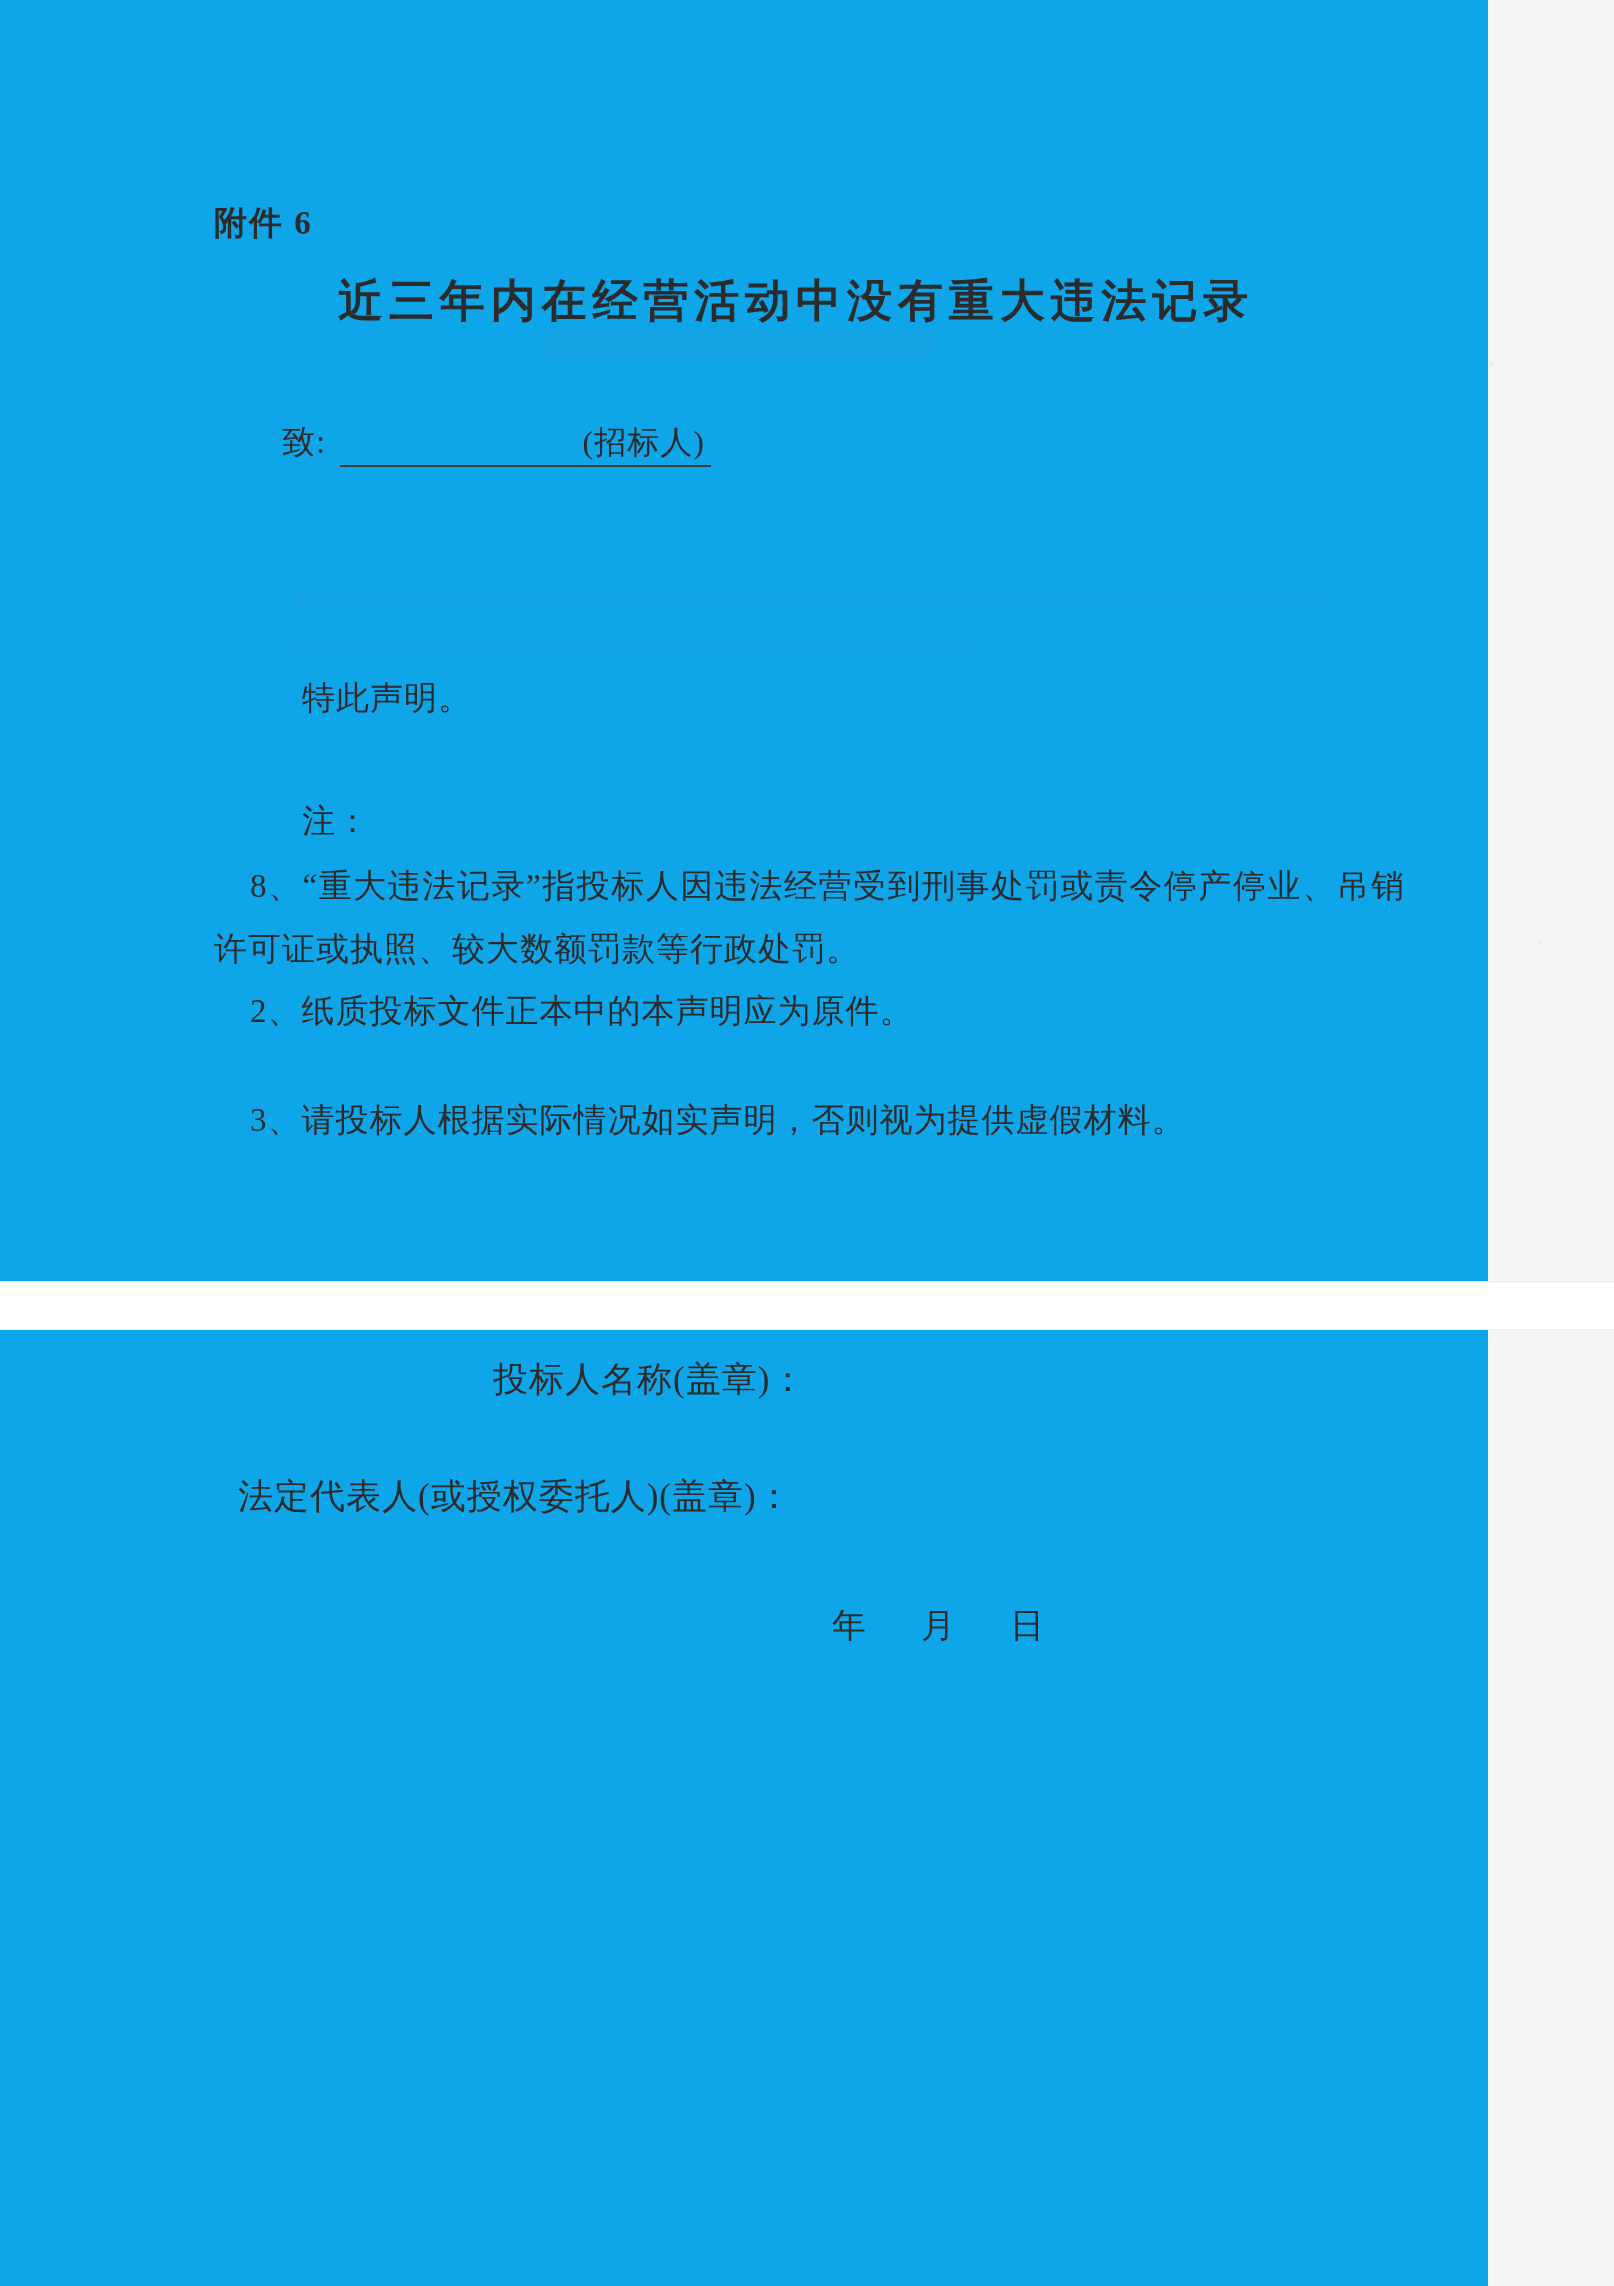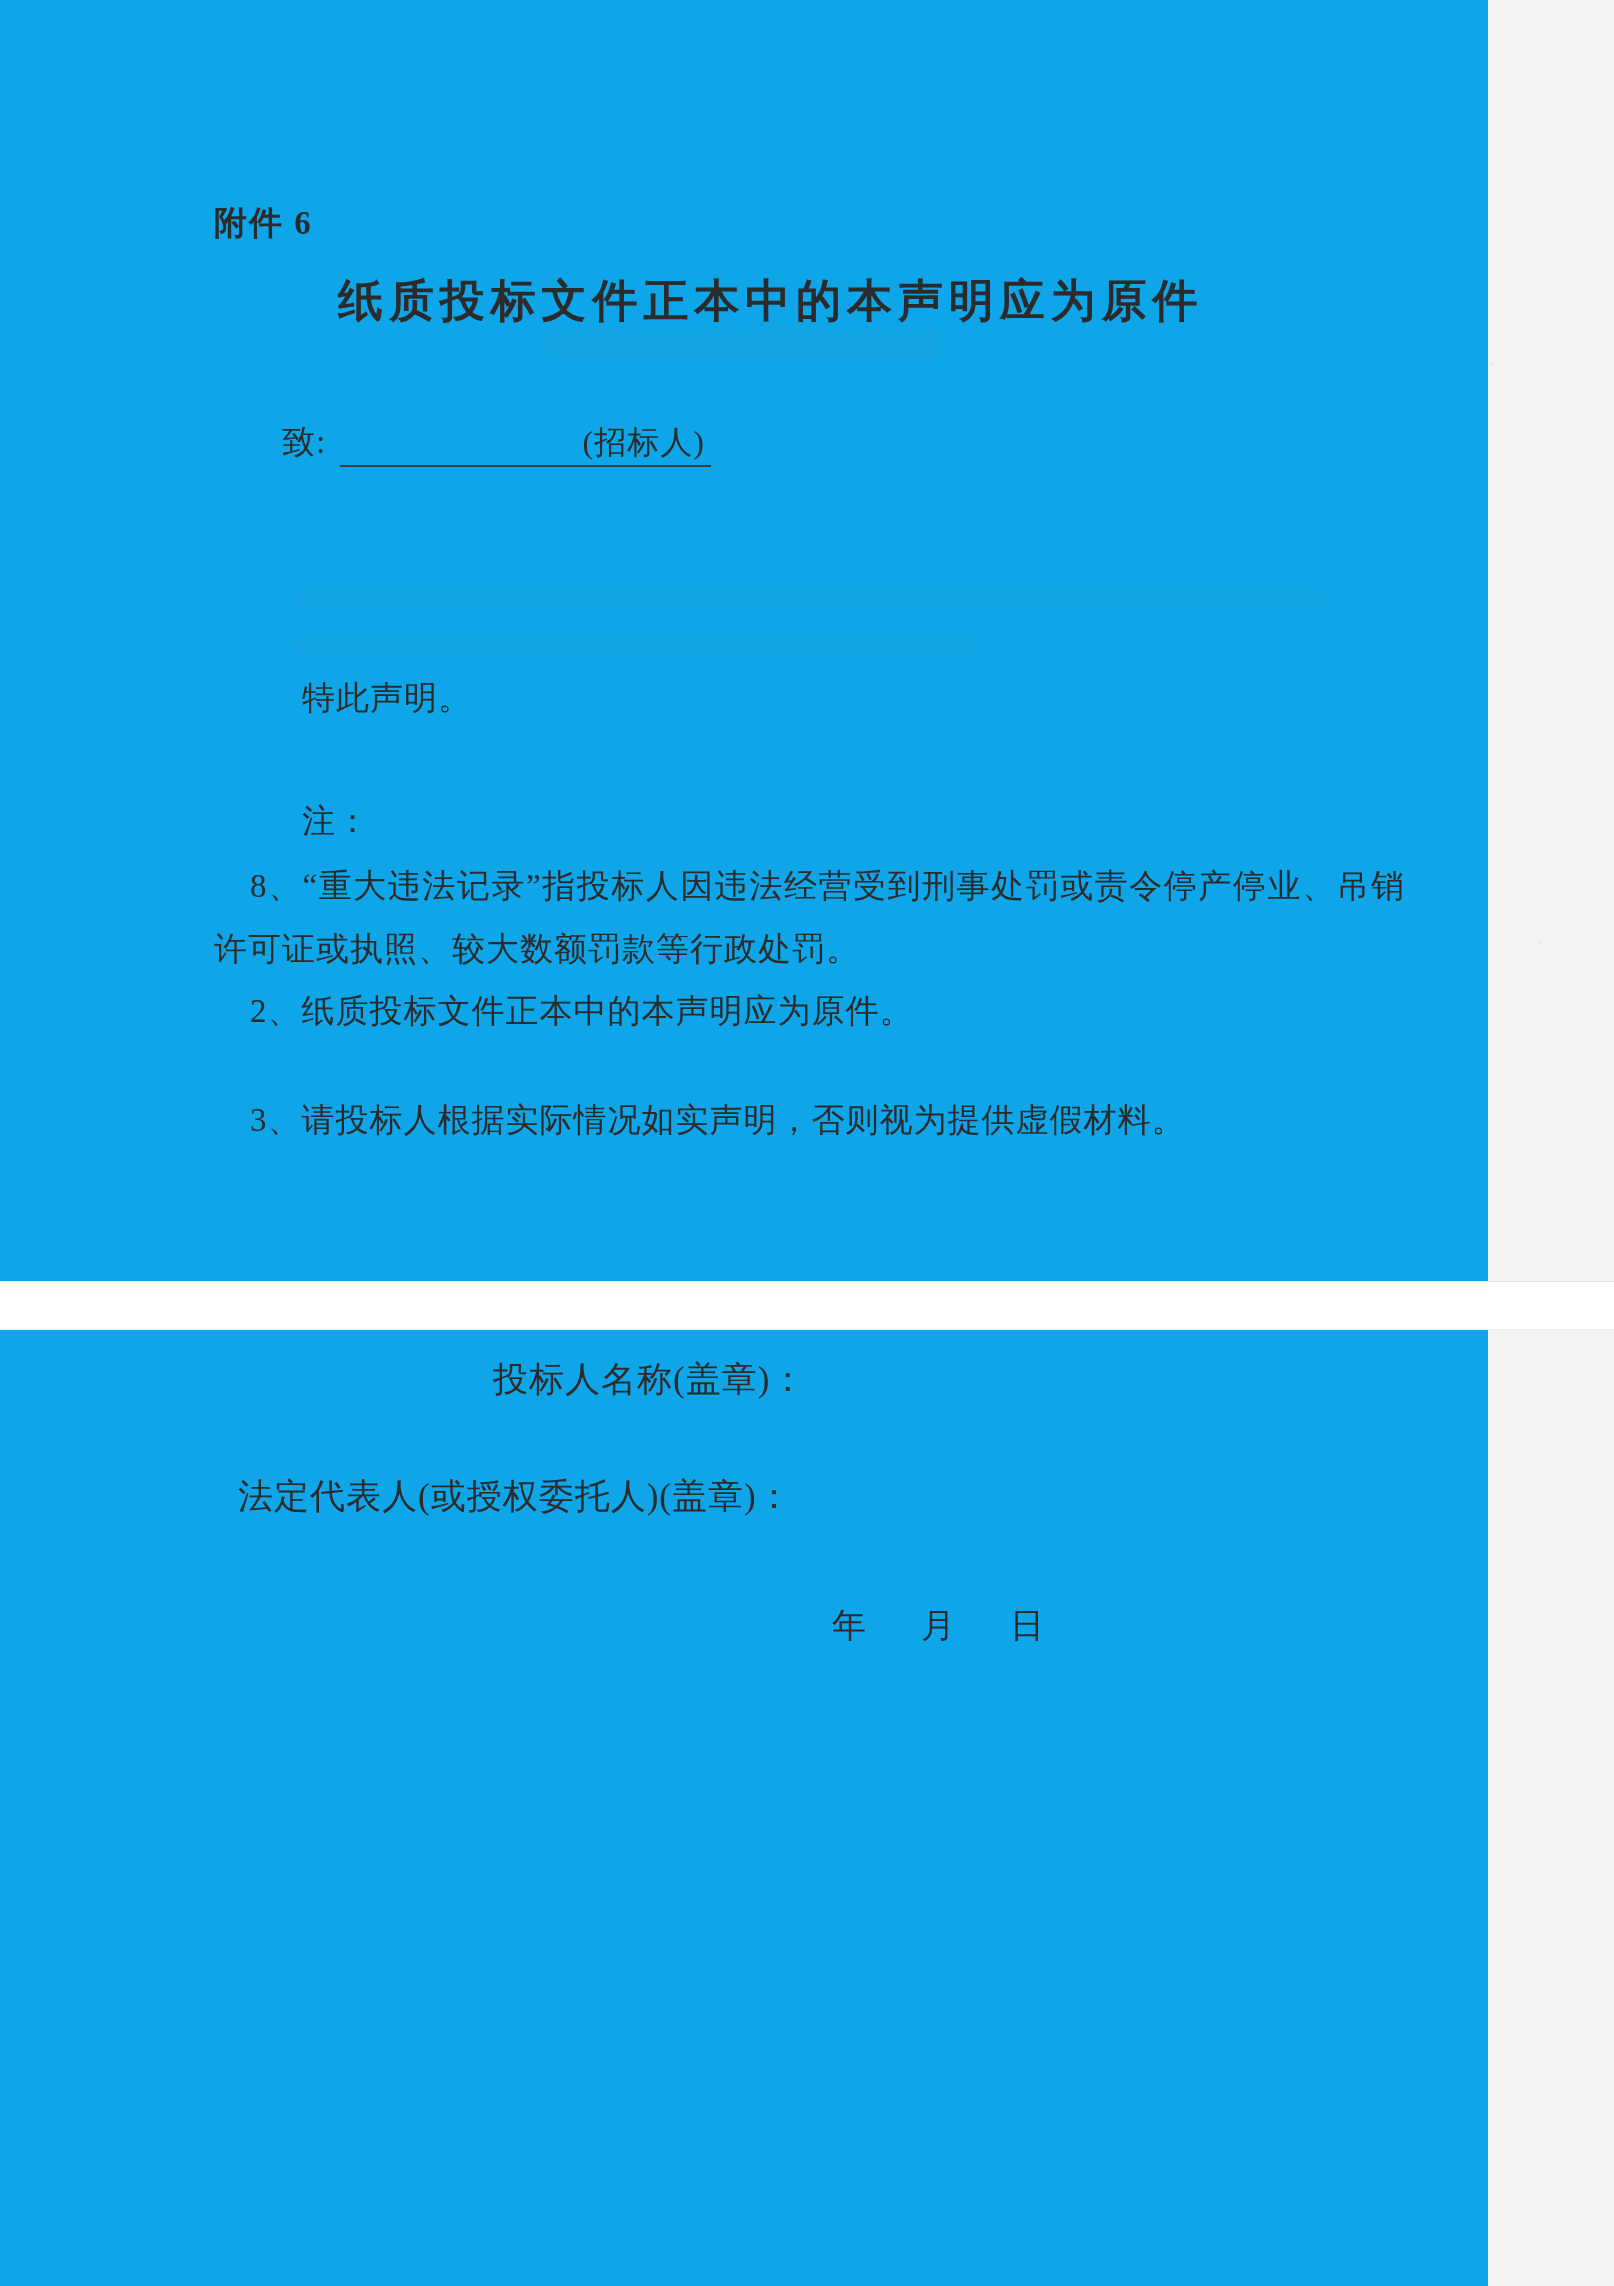--- a/index.html
+++ b/index.html
@@ -109,21 +109,21 @@
 
 <div class="page scan-blur">
 
   <div class="ghost ghost-1"></div>
   <div class="ghost ghost-2"></div>
   <div class="ghost ghost-3"></div>
   <div class="speckles"></div>
 
   <div class="abs attachment-label">附件 6</div>
 
-  <div class="abs doc-title">纸质投标文件正本中的本声明应为原件</div>
+  <div class="abs doc-title">近三年内在经营活动中没有重大违法记录</div>
 
   <div class="abs salutation">
     <span class="salutation-to">致:</span><span class="recipient-blank">(招标人)</span>
   </div>
 
 
   <div class="abs statement">特此声明。</div>
 
   <div class="abs notes-label">注：</div>
 

